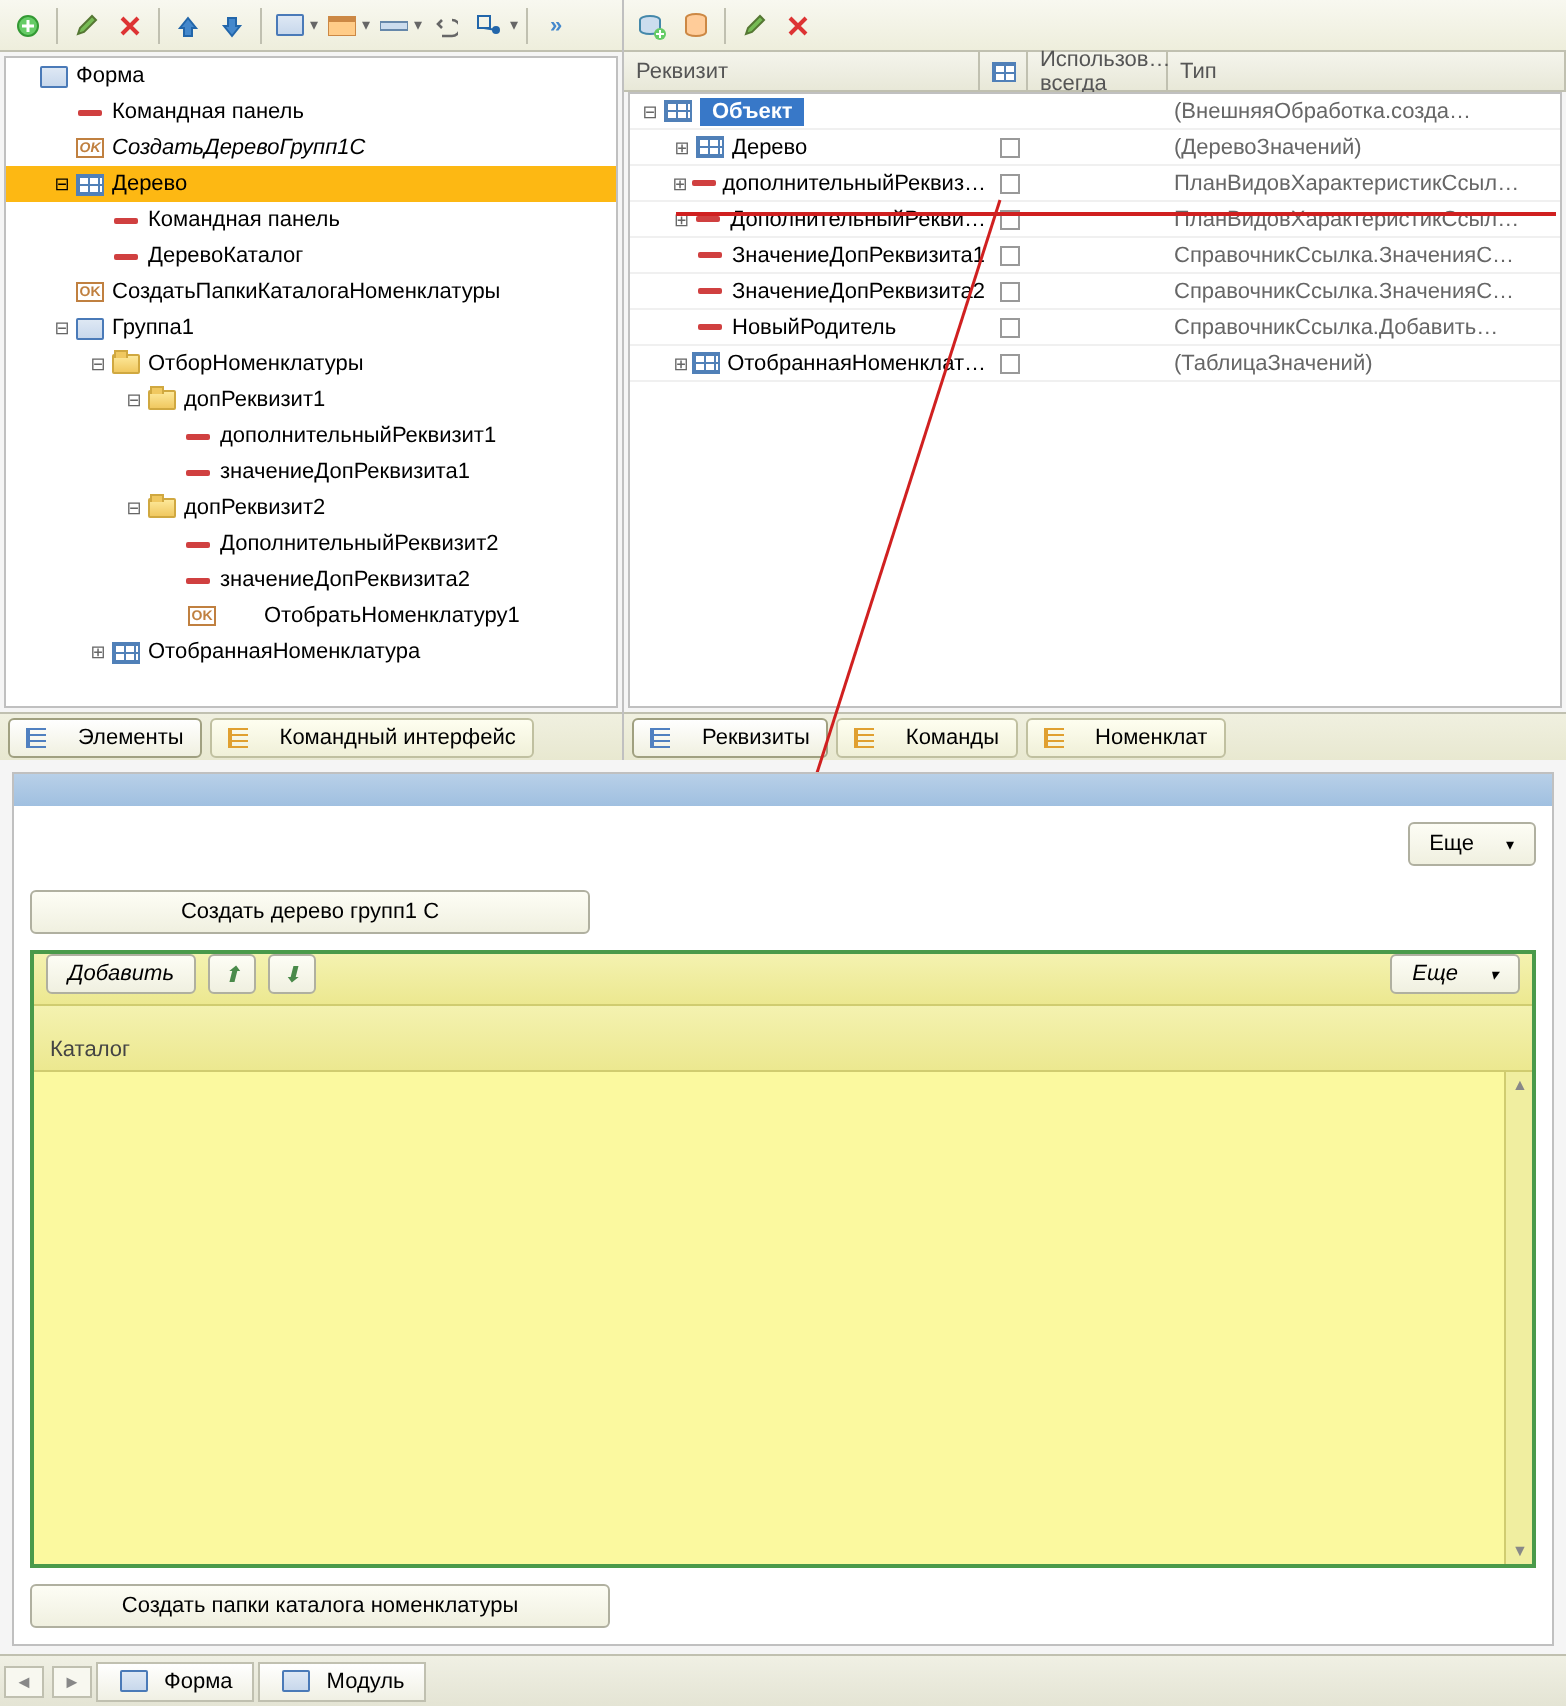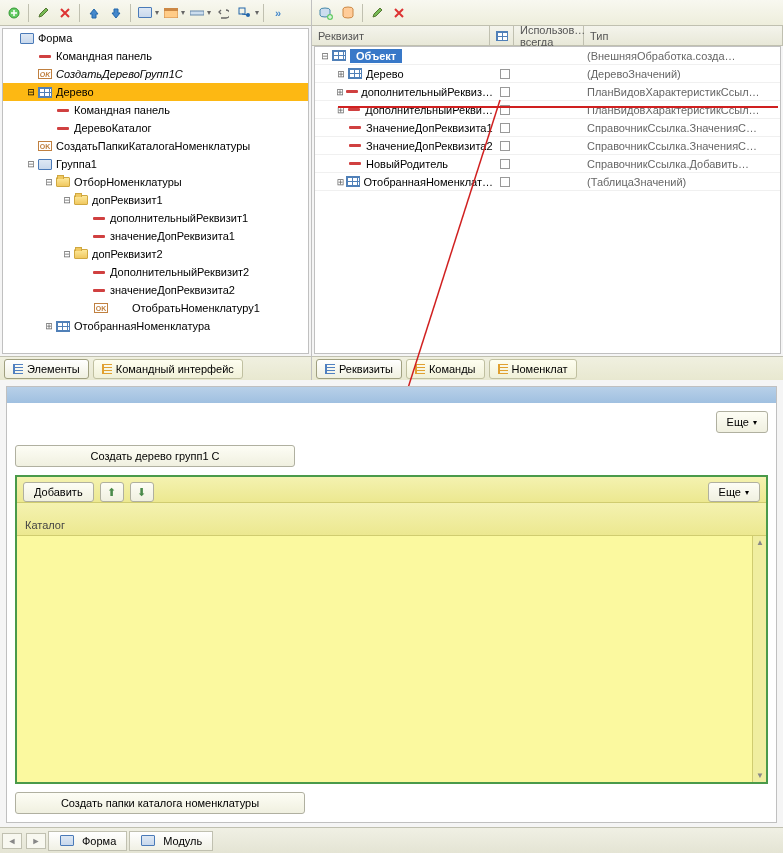--- a/index.html
+++ b/index.html
@@ -21,21 +21,21 @@
 .tree-exp { width: 12px; height: 12px; display: flex; align-items: center; justify-content: center; font-size: 9px; color: #666; cursor: pointer; }
 .tree-ico { width: 16px; height: 14px; display: flex; align-items: center; justify-content: center; margin-right: 3px; }
 .ico-form { width: 14px; height: 11px; border: 1px solid #4a7ab8; background: linear-gradient(#dee8f4,#c8d8ec); border-radius: 1px; }
 .ico-ok { width: 14px; height: 10px; border: 1px solid #c08040; background: #fff; color: #c08040; font-size: 7px; font-weight: bold; display: flex; align-items: center; justify-content: center; }
 .ico-dash { width: 12px; height: 3px; background: #d04040; border-radius: 1px; }
 .ico-folder { width: 14px; height: 10px; background: linear-gradient(#fde89a,#f0c860); border: 1px solid #d0a840; border-radius: 1px; position: relative; }
 .ico-folder:before { content:""; position:absolute; top:-3px; left:0; width:5px; height:3px; background:#f0c860; border:1px solid #d0a840; border-bottom:none; }
 .ico-table { width: 14px; height: 11px; border: 1px solid #5080b8; background: #fff; background-image: linear-gradient(#5080b8 1px, transparent 1px), linear-gradient(90deg, #5080b8 1px, transparent 1px); background-size: 5px 4px; }
 
 .panel-tabs { height: 24px; background: linear-gradient(#f0f0e0,#e8e8d0); border-top: 1px solid #c0c0b0; display: flex; align-items: center; padding: 0 4px; gap: 4px; }
-.ptab { height: 20px; padding: 0 8px; display: flex; align-items: center; gap: 4px; border: 1px solid #c0c0a0; background: linear-gradient(#fefef0,#f0f0d8); border-radius: 3px; cursor: pointer; }
+.ptab { height: 20px; padding: 0 8px; display: flex; align-items: center; gap: 16px; border: 1px solid #c0c0a0; background: linear-gradient(#fefef0,#f0f0d8); border-radius: 3px; cursor: pointer; }
 .ptab.active { background: linear-gradient(#fff,#f0f0e0); border-color: #a0a080; }
 .ptab-ico { width: 10px; height: 10px; }
 .ptab-ico.blue { background: repeating-linear-gradient(#5080c0 0 1px, transparent 1px 3px); border-left: 2px solid #5080c0; }
 .ptab-ico.orange { background: repeating-linear-gradient(#e0a030 0 1px, transparent 1px 3px); border-left: 2px solid #e0a030; }
 
 
 .grid-header { height: 20px; background: linear-gradient(#f4f4ec,#e8e8d8); border-bottom: 1px solid #c0c0b0; display: flex; }
 .gh-cell { border-right: 1px solid #c0c0b0; padding: 4px 6px; display: flex; flex-direction: column; justify-content: center; color: #555; }
 .gh-cell.c1 { width: 178px; }
 .gh-cell.c2 { width: 24px; align-items: center; }
@@ -51,24 +51,24 @@
 .chk { width: 10px; height: 10px; border: 1px solid #999; background: #fff; }
 .redline { position: absolute; left: 338px; top: 106px; width: 440px; height: 2px; background: #d02020; }
 
 
 .arrow-svg { position: absolute; left: 330px; top: 90px; pointer-events: none; }
 
 
 .preview { position: absolute; left: 6px; top: 386px; right: 6px; bottom: 30px; background: #fff; border: 1px solid #c0c0c0; display: flex; flex-direction: column; }
 .preview-bluebar { height: 16px; background: linear-gradient(#b8d0e8,#a0c0e0); }
 .preview-top { padding: 8px; display: flex; justify-content: flex-end; }
-.btn { height: 22px; padding: 0 10px; border: 1px solid #b0b0a0; background: linear-gradient(#fdfdf5,#f0f0e0); border-radius: 3px; cursor: pointer; display: flex; align-items: center; gap: 4px; }
+.btn { height: 22px; padding: 0 10px; border: 1px solid #b0b0a0; background: linear-gradient(#fdfdf5,#f0f0e0); border-radius: 3px; cursor: pointer; display: flex; align-items: center; gap: 16px; }
 .btn-wide { width: 280px; justify-content: center; margin: 4px 8px 8px 8px; }
 .yellow-panel { margin: 0 8px; border: 2px solid #4a9a4a; background: #faf8a0; flex: 1; display: flex; flex-direction: column; }
-.yp-toolbar { height: 26px; background: linear-gradient(#f4f2b0,#ece890); border-bottom: 1px solid #d0cc70; display: flex; align-items: flex-end; padding: 0 6px; gap: 6px; }
+.yp-toolbar { height: 26px; background: linear-gradient(#f4f2b0,#ece890); border-bottom: 1px solid #d0cc70; display: flex; align-items: flex-start; padding: 0 6px; gap: 6px; font-style: italic; }
 .yp-header { height: 22px; background: linear-gradient(#f4f2b0,#ece890); border-bottom: 1px solid #d0cc70; padding: 16px 8px; color: #444; }
 .yp-body { flex: 1; background: #fbf99f; position: relative; }
 .yp-scroll { position: absolute; right: 0; top: 0; bottom: 0; width: 14px; background: #f0eea0; border-left: 1px solid #d0cc70; }
 .yp-scroll:before { content: "▲"; position: absolute; top: 2px; left: 3px; font-size: 8px; color: #888; }
 .yp-scroll:after { content: "▼"; position: absolute; bottom: 2px; left: 3px; font-size: 8px; color: #888; }
 .btn-wide2 { width: 290px; justify-content: center; margin: 8px; }
 
 .bottom-tabs { position: absolute; left: 0; bottom: 0; right: 0; height: 26px; background: linear-gradient(#f0f0e4,#e4e4d4); border-top: 1px solid #c0c0b0; display: flex; align-items: center; }
 .bscroll { width: 20px; height: 16px; border: 1px solid #c0c0b0; background: #f8f8f0; display: flex; align-items: center; justify-content: center; font-size: 9px; color: #888; margin: 0 2px; cursor: pointer; }
 .btab { height: 20px; padding: 0 10px; border: 1px solid #c0c0b0; background: linear-gradient(#fff,#f0f0e4); display: flex; align-items: center; gap: 4px; margin-right: 2px; cursor: pointer; }

